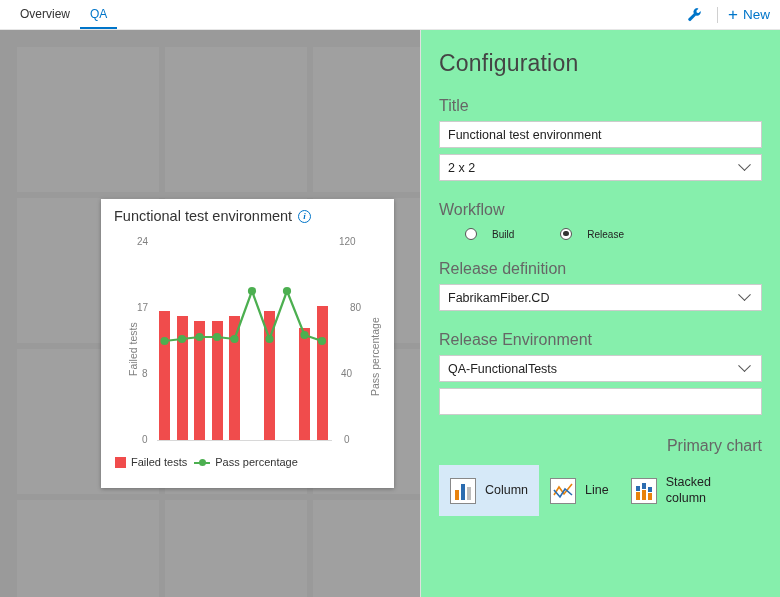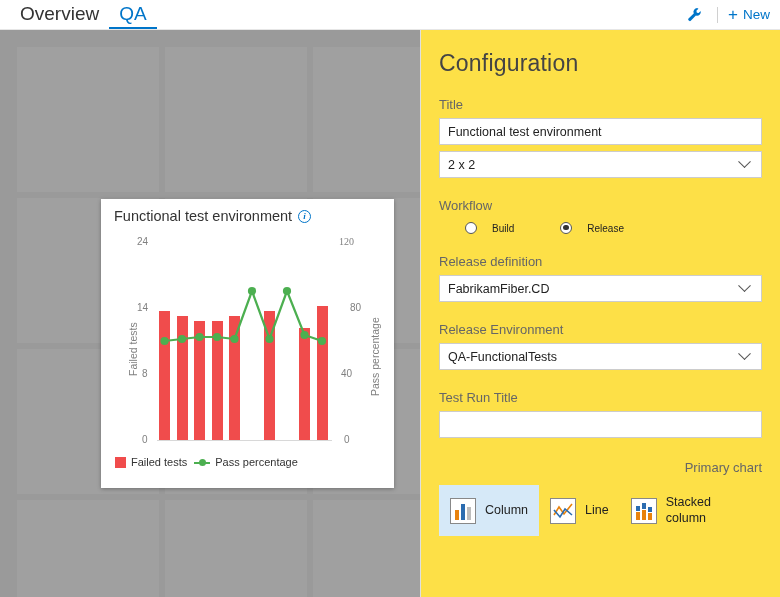--- a/index.html
+++ b/index.html
@@ -14,21 +14,21 @@
 
   
   .topbar {
     position: absolute; left:0; top:0; width:780px; height:30px;
     background:#ffffff; border-bottom:1px solid #e6e6e6;
     display:flex; align-items:stretch;
   }
   .tabs { display:flex; align-items:stretch; padding-left:10px; }
   .tab {
     display:flex; align-items:center; padding:0 10px;
-    font-size:19px; color:#333; cursor:pointer;
+    font-size:12px; color:#333; cursor:pointer;
     border-bottom:2px solid transparent; position:relative;
   }
   .tab.active { color:#0075c9; border-bottom:2px solid #0075c9; }
   .topbar-right {
     margin-left:auto; display:flex; align-items:center; padding-right:4px; gap:2px;
   }
   .icon-btn {
     width:34px; height:29px; display:flex; align-items:center; justify-content:center;
     cursor:pointer;
   }
@@ -88,29 +88,29 @@
     content:""; position:absolute; left:0; top:4px; width:16px; height:2px; background:#4caf50;
   }
   .leg-line:after {
     content:""; position:absolute; left:5px; top:1px; width:7px; height:7px;
     border-radius:50%; background:#4caf50;
   }
 
   
   .config {
     position:absolute; left:420px; top:30px; width:360px; height:567px;
-    background:#fde047; border-left:1px solid #e0e0e0;
+    background:#86efac; border-left:1px solid #e0e0e0;
     padding:0 18px; overflow:hidden;
   }
   .config h1 {
     margin:0; padding:20px 0 0 0;
     font-size:23px; font-weight:400; color:#444; letter-spacing:.2px;
   }
   .field-label {
-    margin-top:20px; font-size:13px; color:#666;
+    margin-top:20px; font-size:16px; color:#666;
   }
   .text-input, .select-box {
     margin-top:6px; width:100%; height:27px;
     border:1px solid #ccc; background:#fff;
     font-size:12.5px; color:#222;
     padding:0 8px; display:flex; align-items:center;
     font-family:"Liberation Sans", sans-serif;
   }
   .select-box { justify-content:space-between; cursor:pointer; }
   .chev {
@@ -181,25 +181,25 @@
 
 <div class="card">
   <div class="card-title">
     <span>Functional test environment</span>
     <span class="info-icon">i</span>
   </div>
 
   <div class="plot">
 
     <div class="axis-label" style="left:36px; top:5px;">24</div>
-    <div class="axis-label" style="left:36px; top:71px;">14</div>
+    <div class="axis-label" style="left:36px; top:71px;">17</div>
     <div class="axis-label" style="left:41px; top:137px;">8</div>
     <div class="axis-label" style="left:41px; top:203px;">0</div>
 
-    <div class="axis-label" style="left:238px; top:5px;font-family:Liberation Serif, serif;">120</div>
+    <div class="axis-label" style="left:238px; top:5px;">120</div>
     <div class="axis-label" style="left:240px; top:71px;margin-left:9px;">80</div>
     <div class="axis-label" style="left:240px; top:137px;">40</div>
     <div class="axis-label" style="left:243px; top:203px;">0</div>
 
     <div class="axis-title" style="left:26px; top:145px; transform:rotate(-90deg);">Failed tests</div>
     <div class="axis-title" style="left:268px; top:165px; transform:rotate(-90deg);">Pass percentage</div>
 
     <div class="baseline" style="left:56px; top:209px; width:175px;"></div>
 
     <div class="bar" style="left:58px;  top:79.5px;  width:11px; height:129.5px;"></div>
@@ -268,21 +268,20 @@
     <span>FabrikamFiber.CD</span>
     <span class="chev"></span>
   </div>
 
   <div class="field-label">Release Environment</div>
   <div class="select-box">
     <span>QA-FunctionalTests</span>
     <span class="chev"></span>
   </div>
 
-  <div class="field-label">Test Run Title</div>
   <div class="text-input">
     <span></span>
   </div>
 
   <div class="field-label" style="margin-top:22px;text-align:right;">Primary chart</div>
   <div class="chart-opts">
     <div class="chart-opt sel">
       <span class="mini-icon">
         <svg width="24" height="24" viewBox="0 0 24 24">
           <rect x="4" y="11" width="4" height="10" fill="#e8820c"></rect>

